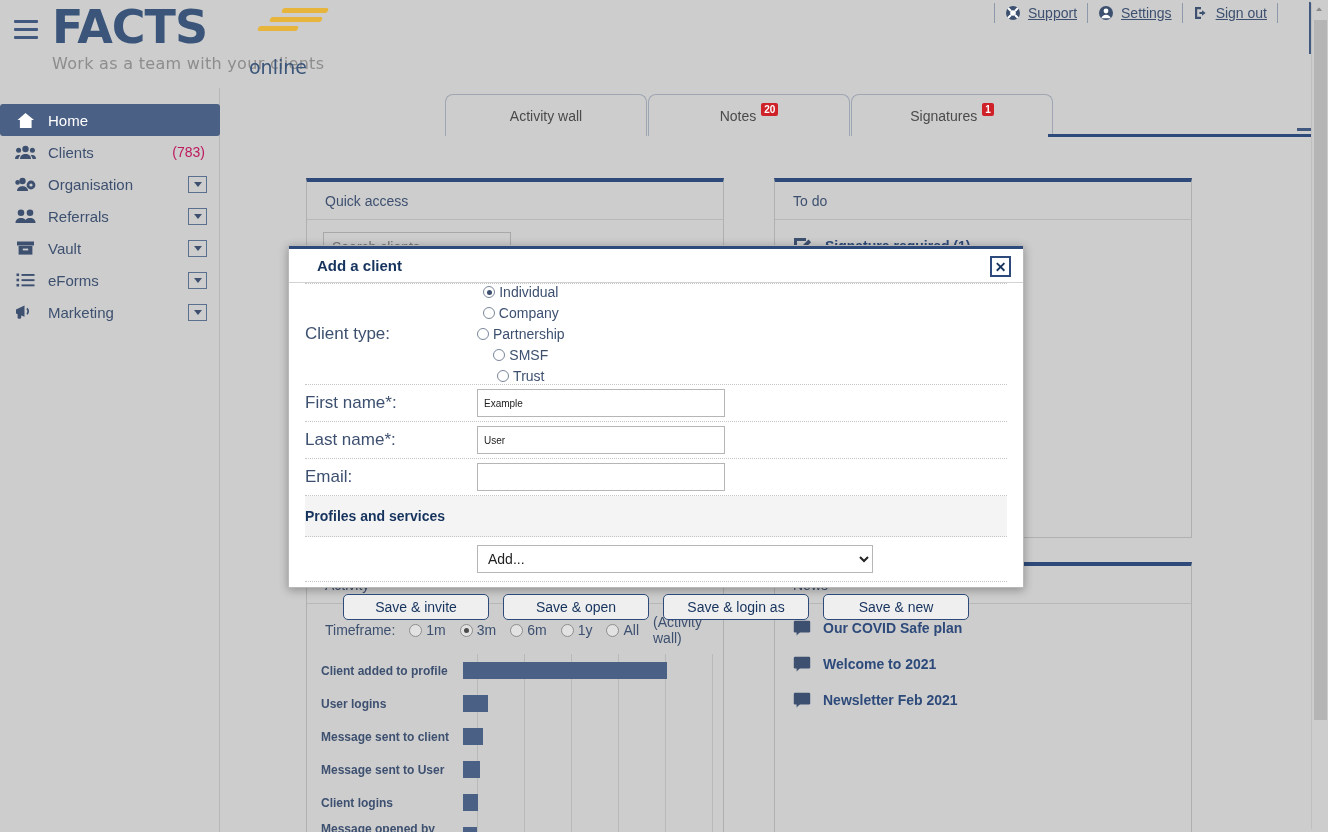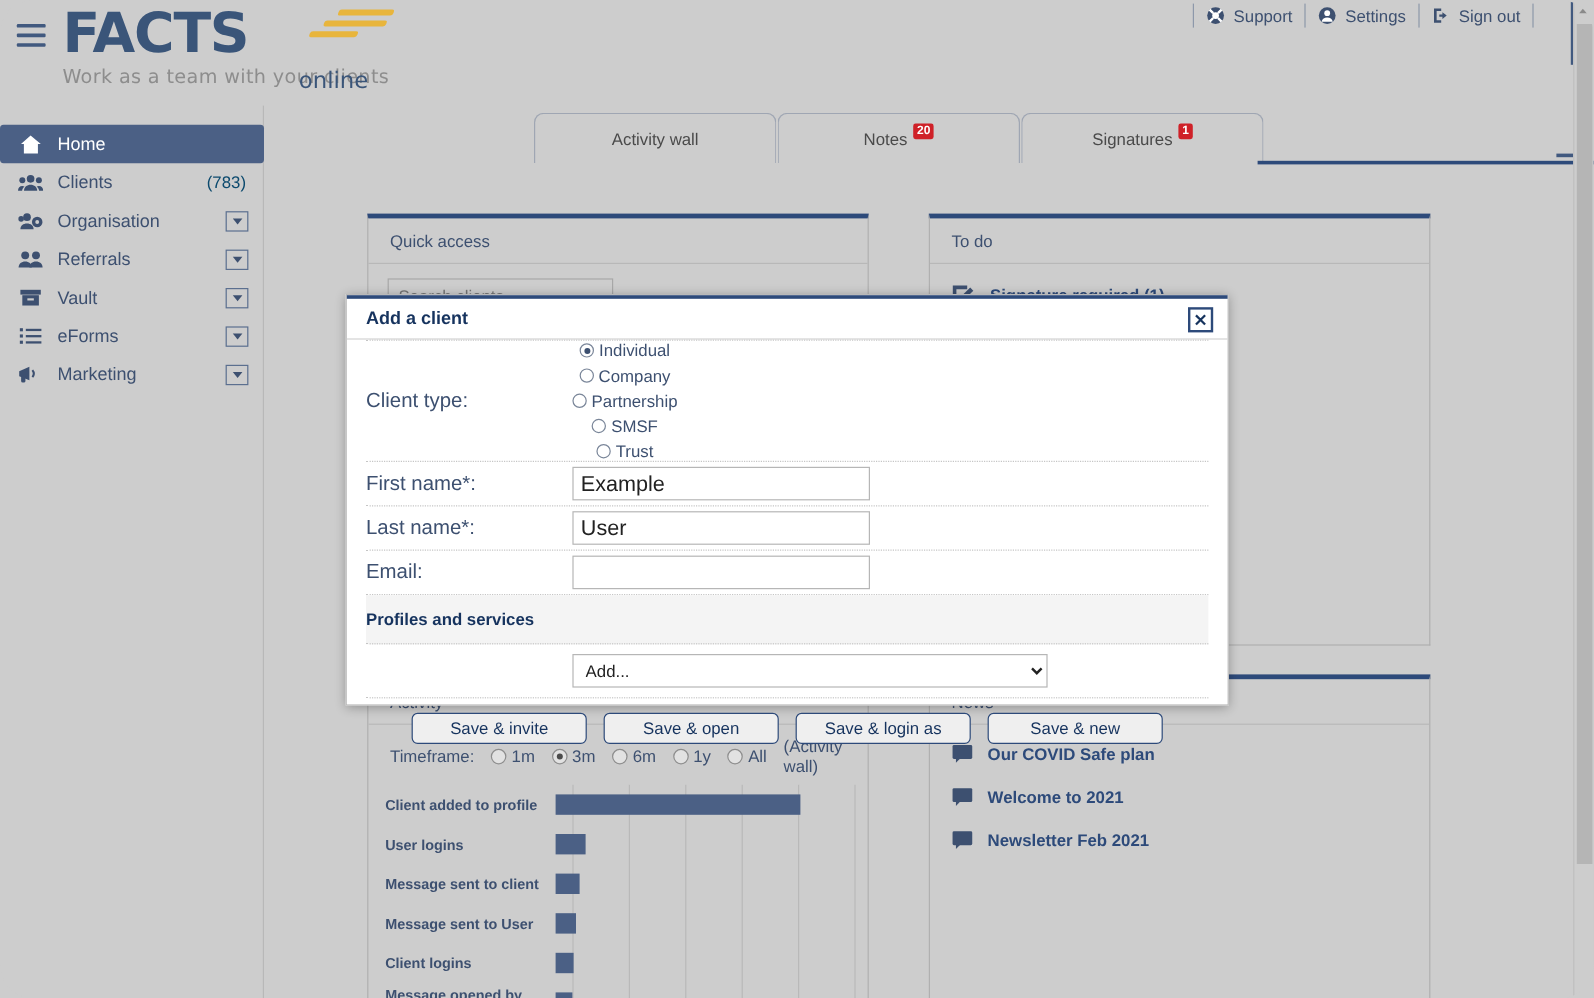--- a/index.html
+++ b/index.html
@@ -93,20 +93,21 @@
     font-family: "DejaVu Sans", sans-serif;
     letter-spacing: 0.3px;
   }
 
   .topnav {
     position: absolute;
     right: 22px; top: 3px;
     display: flex;
     align-items: center;
     font-size: 14px;
+    text-decoration: underline;
   }
   .topnav .navsep {
     width: 1px; height: 20px;
     background: #8d98aa;
     margin: 0 10px;
   }
   .topnav a {
     display: flex; align-items: center;
     gap: 7px;
     color: #3d5070;
@@ -145,21 +146,21 @@
   }
   .side-ico {
     width: 22px; height: 18px;
     margin-right: 12px;
     display: inline-flex;
     align-items: center;
     justify-content: center;
     flex: none;
   }
   .side-label { flex: 1; }
-  .side-count { font-size: 14px; margin-right: 14px; color:#0c4a6e; }
+  .side-count { font-size: 14px; margin-right: 14px; color:#be185d; }
   .side-caret {
     width: 19px; height: 17px;
     border: 1px solid #5b6f8f;
     margin-right: 12px;
     display: inline-flex;
     align-items: center;
     justify-content: center;
     background: #cdcdcd;
     cursor: pointer;
   }
@@ -358,21 +359,21 @@
     box-shadow: 0 2px 9px rgba(0,0,0,.32);
     border: 1px solid #b9b9b9;
   }
   .modal-title {
     position: relative;
     height: 37px;
     border-top: 3px solid #2d4a7a;
     border-bottom: 1px solid #d3d3d3;
     display: flex;
     align-items: center;
-    padding-left: 16px;
+    padding-left: 28px;
     font-size: 15px;
     font-weight: bold;
     color: #16335e;
   }
   .modal-close {
     position: absolute;
     right: 12px; top: 7px;
     width: 21px; height: 21px;
     border: 2px solid #2d4a7a;
     color: #16335e;
@@ -395,21 +396,21 @@
     width: 172px;
     font-size: 17px;
     color: #3d5070;
     flex: none;
   }
   .ftext {
     width: 248px;
     height: 28px;
     border: 1px solid #b6b6b6;
     padding: 3px 6px;
-    font-size: 18px;
+    font-size: 10px;
     color: #222;
     font-family: "Liberation Sans", sans-serif;
     background: #fff;
   }
   .radio-group { display: flex; align-items: center; gap: 5px; font-size: 14px; flex-direction: column; }
   .rg-opt { display:flex; align-items:center; gap:4px; margin-right:6px; cursor:pointer; }
   .radio.blue { background:#fff; border:1px solid #7a8699; width:12px; height:12px; }
   .radio.blue.checked::after {
     left: 2.5px; top: 2.5px; width: 5px; height: 5px; background: #3d5070;
   }

